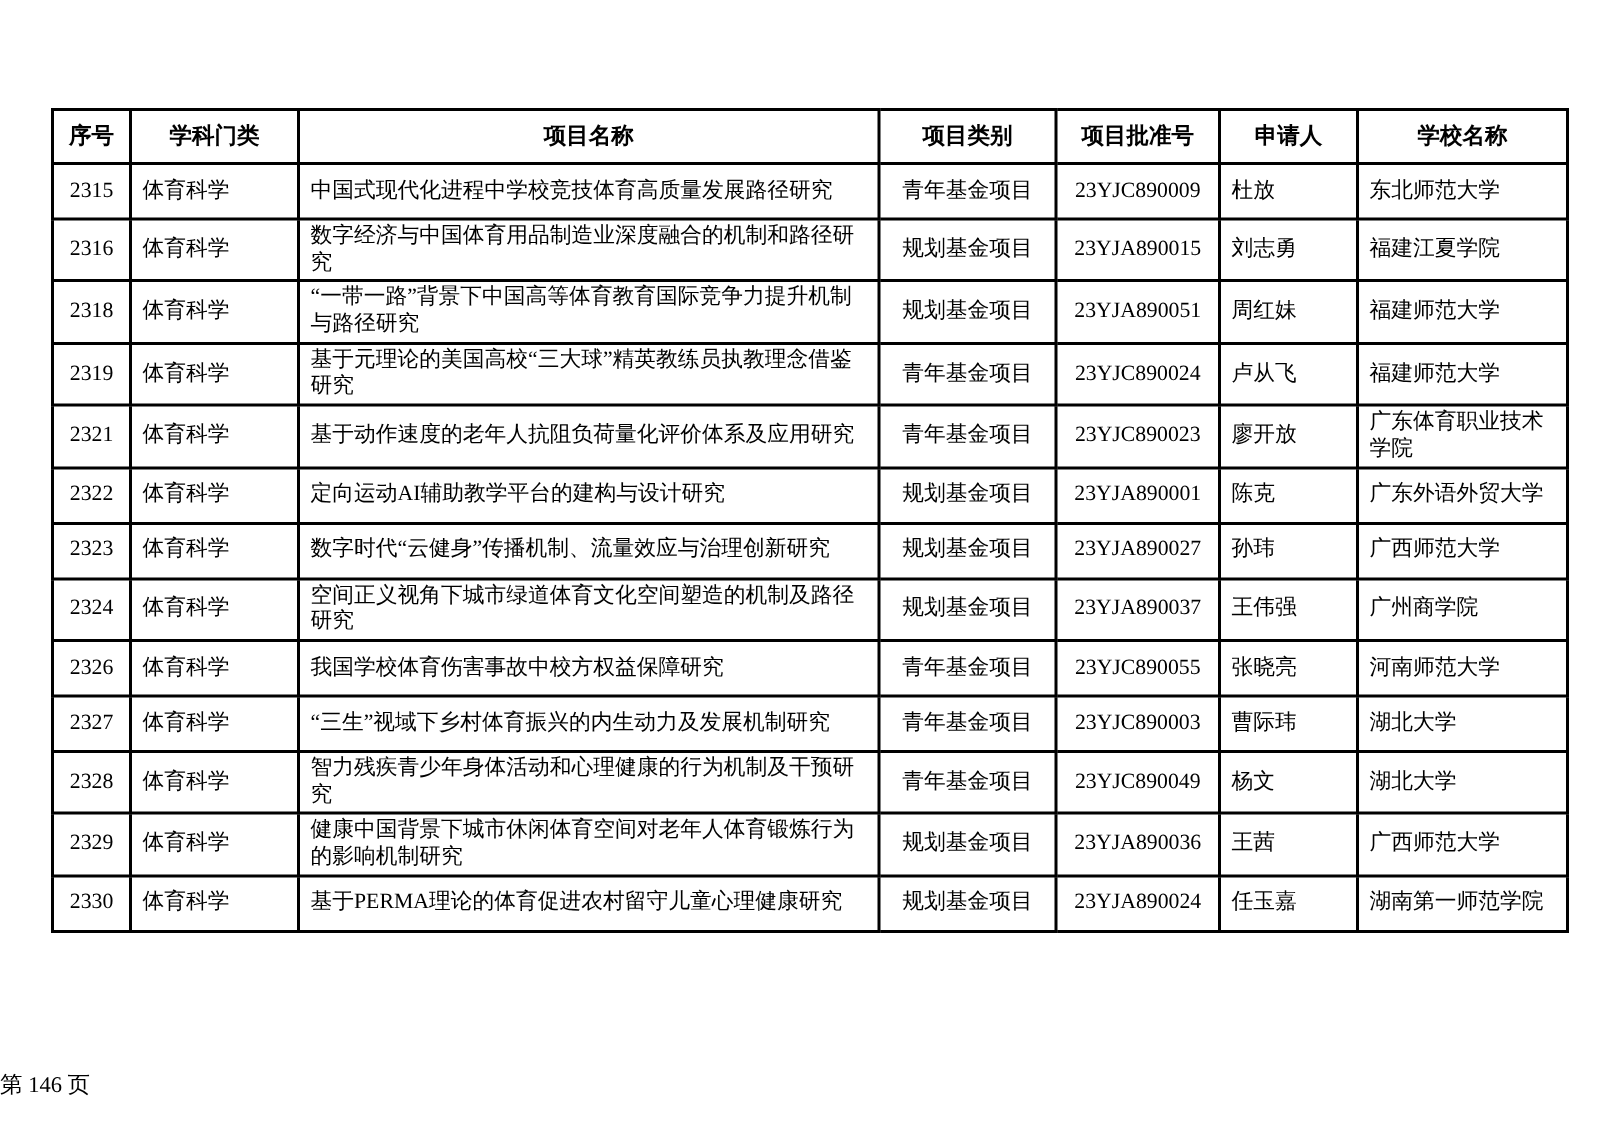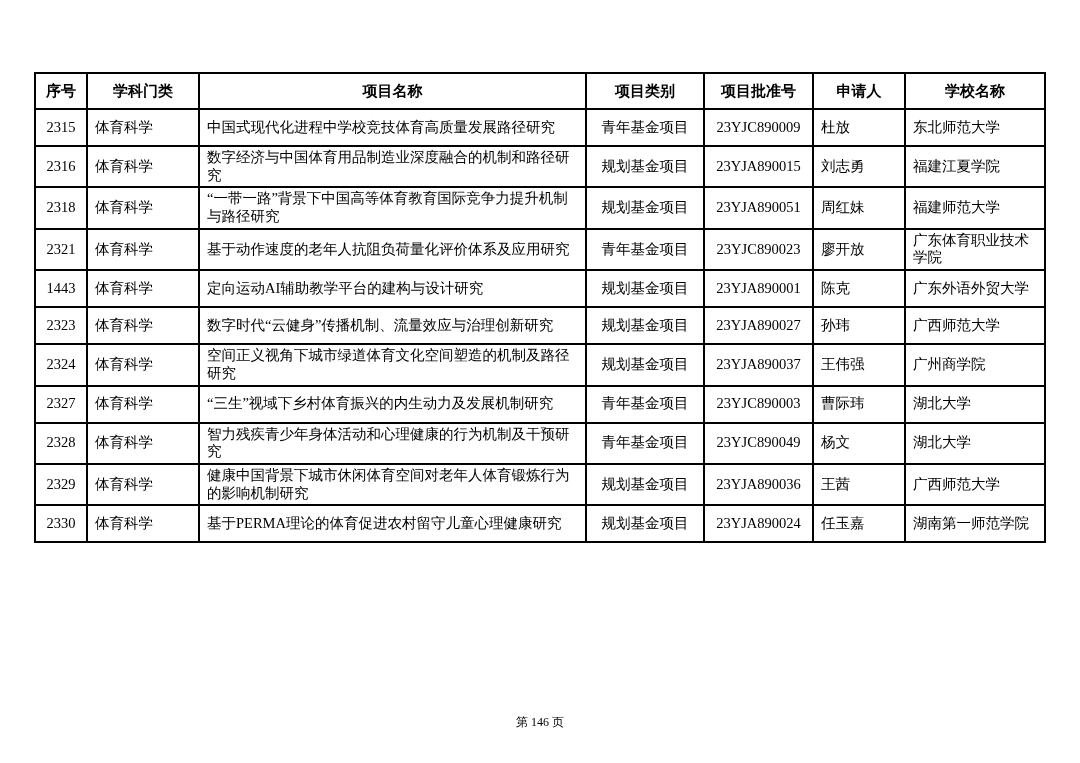--- a/index.html
+++ b/index.html
@@ -46,22 +46,21 @@
   col.c-title { width: 387px; }
   col.c-category { width: 118px; }
   col.c-grant { width: 109px; }
   col.c-applicant { width: 92px; }
   col.c-school { width: 140px; }
   .page-footer {
     position: absolute;
     top: 714px;
     left: 0;
     width: 100%;
-    text-align: center;
-    font-size: 12px;
+    font-size: 15px;
   }
 </style>
 </head>
 <body>
 
 <table class="doc-table">
   <colgroup>
     <col class="c-no">
       <col class="c-discipline">
       <col class="c-title">
@@ -103,30 +102,39 @@
       <tr>
         <td class="col-no">2318</td>
         <td class="col-discipline">体育科学</td>
         <td class="col-title">“一带一路”背景下中国高等体育教育国际竞争力提升机制与路径研究</td>
         <td class="col-category">规划基金项目</td>
         <td class="col-grant_no">23YJA890051</td>
         <td class="col-applicant">周红妹</td>
         <td class="col-school">福建师范大学</td>
       </tr>
       <tr>
+        <td class="col-no">2319</td>
+        <td class="col-discipline">体育科学</td>
+        <td class="col-title">基于元理论的美国高校“三大球”精英教练员执教理念借鉴研究</td>
+        <td class="col-category">青年基金项目</td>
+        <td class="col-grant_no">23YJC890024</td>
+        <td class="col-applicant">卢从飞</td>
+        <td class="col-school">福建师范大学</td>
+      </tr>
+      <tr>
         <td class="col-no">2321</td>
         <td class="col-discipline">体育科学</td>
         <td class="col-title">基于动作速度的老年人抗阻负荷量化评价体系及应用研究</td>
         <td class="col-category">青年基金项目</td>
         <td class="col-grant_no">23YJC890023</td>
         <td class="col-applicant">廖开放</td>
         <td class="col-school">广东体育职业技术学院</td>
       </tr>
       <tr>
-        <td class="col-no">1443</td>
+        <td class="col-no">2322</td>
         <td class="col-discipline">体育科学</td>
         <td class="col-title">定向运动AI辅助教学平台的建构与设计研究</td>
         <td class="col-category">规划基金项目</td>
         <td class="col-grant_no">23YJA890001</td>
         <td class="col-applicant">陈克</td>
         <td class="col-school">广东外语外贸大学</td>
       </tr>
       <tr>
         <td class="col-no">2323</td>
         <td class="col-discipline">体育科学</td>
@@ -137,20 +145,29 @@
         <td class="col-school">广西师范大学</td>
       </tr>
       <tr>
         <td class="col-no">2324</td>
         <td class="col-discipline">体育科学</td>
         <td class="col-title">空间正义视角下城市绿道体育文化空间塑造的机制及路径研究</td>
         <td class="col-category">规划基金项目</td>
         <td class="col-grant_no">23YJA890037</td>
         <td class="col-applicant">王伟强</td>
         <td class="col-school">广州商学院</td>
+      </tr>
+      <tr>
+        <td class="col-no">2326</td>
+        <td class="col-discipline">体育科学</td>
+        <td class="col-title">我国学校体育伤害事故中校方权益保障研究</td>
+        <td class="col-category">青年基金项目</td>
+        <td class="col-grant_no">23YJC890055</td>
+        <td class="col-applicant">张晓亮</td>
+        <td class="col-school">河南师范大学</td>
       </tr>
       <tr>
         <td class="col-no">2327</td>
         <td class="col-discipline">体育科学</td>
         <td class="col-title">“三生”视域下乡村体育振兴的内生动力及发展机制研究</td>
         <td class="col-category">青年基金项目</td>
         <td class="col-grant_no">23YJC890003</td>
         <td class="col-applicant">曹际玮</td>
         <td class="col-school">湖北大学</td>
       </tr>

